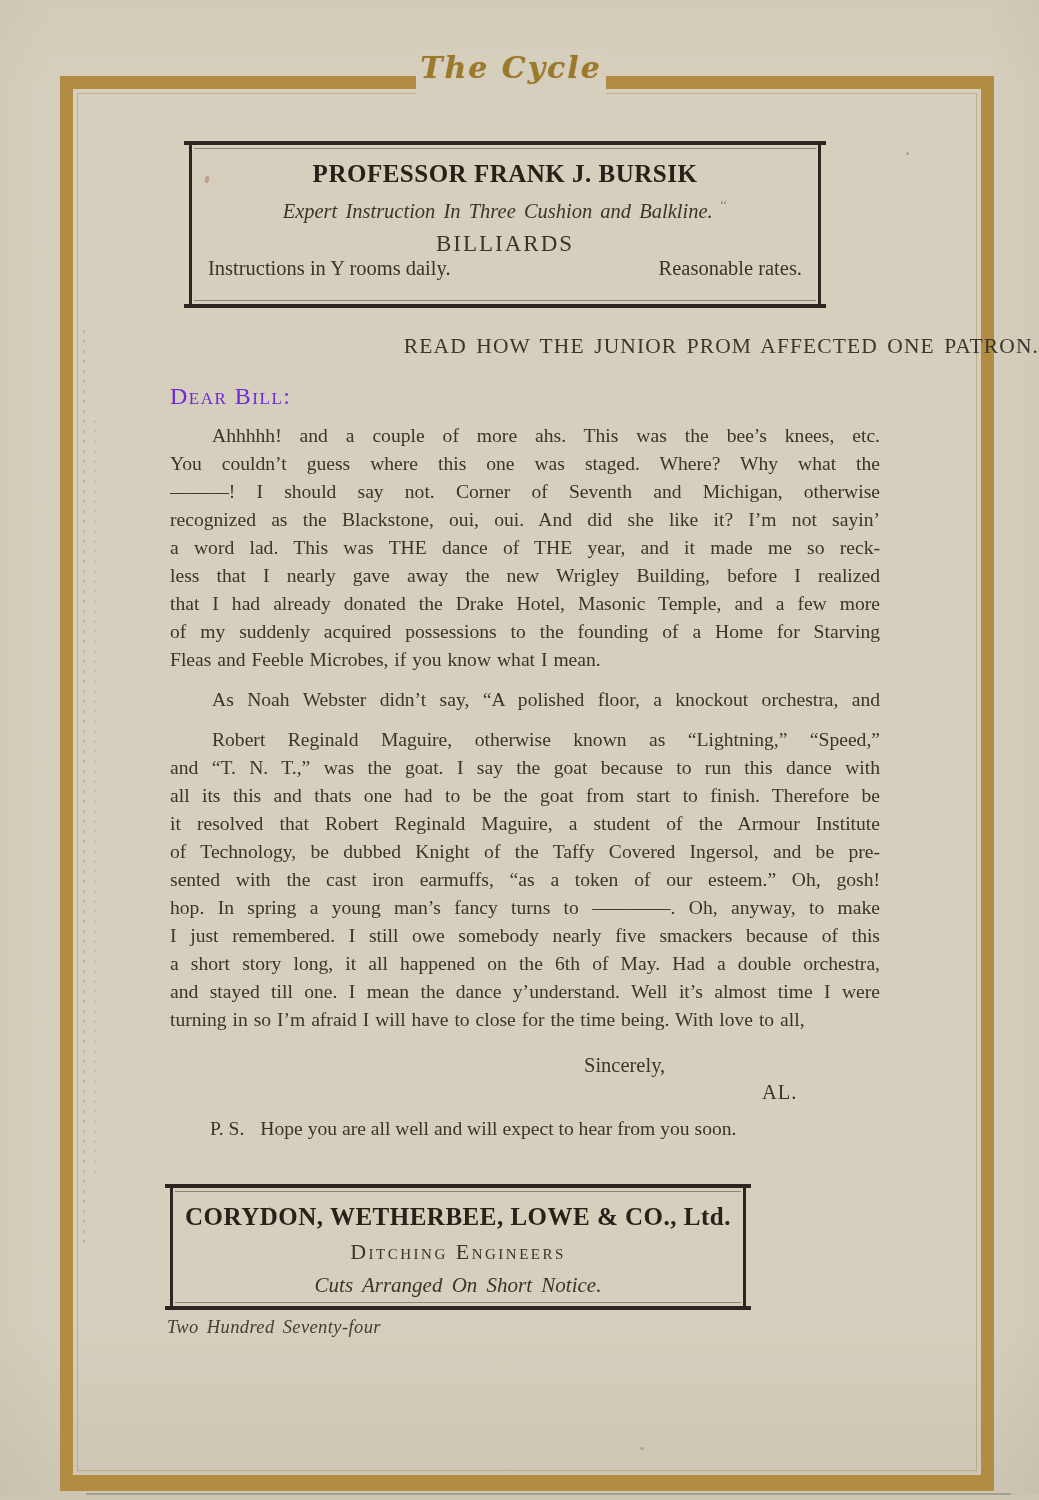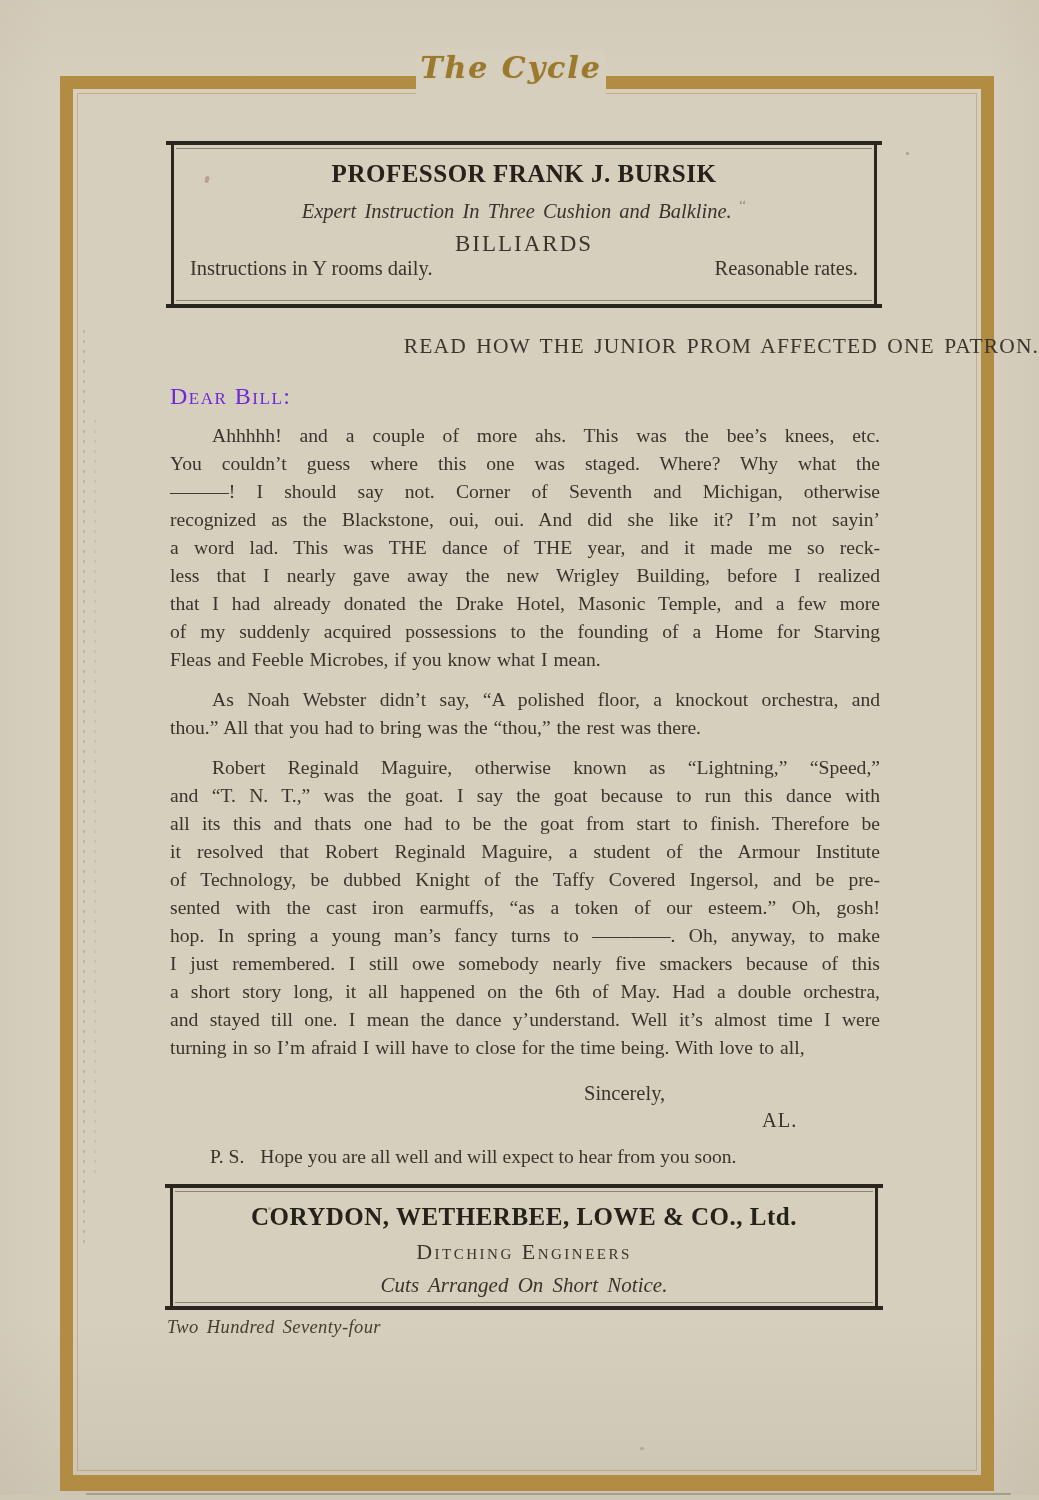--- a/index.html
+++ b/index.html
@@ -95,21 +95,21 @@
 <div class="paper-shade"></div>
 
 <div class="frame">
   <div class="inner-line"></div>
 </div>
 
 <div class="masthead">
   <span class="masthead-title">The Cycle</span>
 </div>
 
-<div class="adbox" style="left:171px;top:141px;width:706px;height:167px;">
+<div class="adbox" style="left:189px;top:141px;width:632px;height:167px;">
   <div class="rule-top"></div>
   <div class="rule-bot"></div>
   <div class="ad-name">PROFESSOR FRANK J. BURSIK</div>
   <div class="ad-tagline"><span>Expert Instruction In Three Cushion and Balkline.</span><span class="tagline-mark">‘‘</span></div>
   <div class="ad-product">BILLIARDS</div>
   <div class="ad-row">
     <span>Instructions in Y rooms daily.</span>
     <span>Reasonable rates.</span>
   </div>
 </div>
@@ -126,21 +126,20 @@
     <div class="ln">recognized as the Blackstone, oui, oui. And did she like it? I’m not sayin’</div>
     <div class="ln">a word lad. This was THE dance of THE year, and it made me so reck-</div>
     <div class="ln">less that I nearly gave away the new Wrigley Building, before I realized</div>
     <div class="ln">that I had already donated the Drake Hotel, Masonic Temple, and a few more</div>
     <div class="ln">of my suddenly acquired possessions to the founding of a Home for Starving</div>
     <div class="ln pl">Fleas and Feeble Microbes, if you know what I mean.</div>
   </div>
 
   <div class="para">
     <div class="ln">As Noah Webster didn’t say, “A polished floor, a knockout orchestra, and</div>
-    <div class="ln pl">thou.” All that you had to bring was the “thou,” the rest was there.</div>
   </div>
 
   <div class="para">
     <div class="ln">Robert Reginald Maguire, otherwise known as “Lightning,” “Speed,”</div>
     <div class="ln">and “T. N. T.,” was the goat. I say the goat because to run this dance with</div>
     <div class="ln">all its this and thats one had to be the goat from start to finish. Therefore be</div>
     <div class="ln">it resolved that Robert Reginald Maguire, a student of the Armour Institute</div>
     <div class="ln">of Technology, be dubbed Knight of the Taffy Covered Ingersol, and be pre-</div>
     <div class="ln">sented with the cast iron earmuffs, “as a token of our esteem.” Oh, gosh!</div>
     <div class="ln">hop. In spring a young man’s fancy turns to ————. Oh, anyway, to make</div>
@@ -150,21 +149,21 @@
     <div class="ln pl">turning in so I’m afraid I will have to close for the time being. With love to all,</div>
   </div>
 
   <div class="closing">Sincerely,</div>
   <div class="signature">AL.</div>
   <div class="ps">
     <span class="ps-label">P. S.</span><span class="ps-text">Hope you are all well and will expect to hear from you soon.</span>
   </div>
 </div>
 
-<div class="adbox" style="left:170px;top:1184px;width:708px;height:126px;">
+<div class="adbox" style="left:170px;top:1184px;width:576px;height:126px;">
   <div class="rule-top"></div>
   <div class="rule-bot"></div>
   <div class="ad-name">CORYDON, WETHERBEE, LOWE &amp; CO., Ltd.</div>
   <div class="ad-role">Ditching Engineers</div>
   <div class="ad-tagline2">Cuts Arranged On Short Notice.</div>
 </div>
 
 <div class="folio">Two Hundred Seventy-four</div>
 
 <div class="ghost-col g1"></div>

